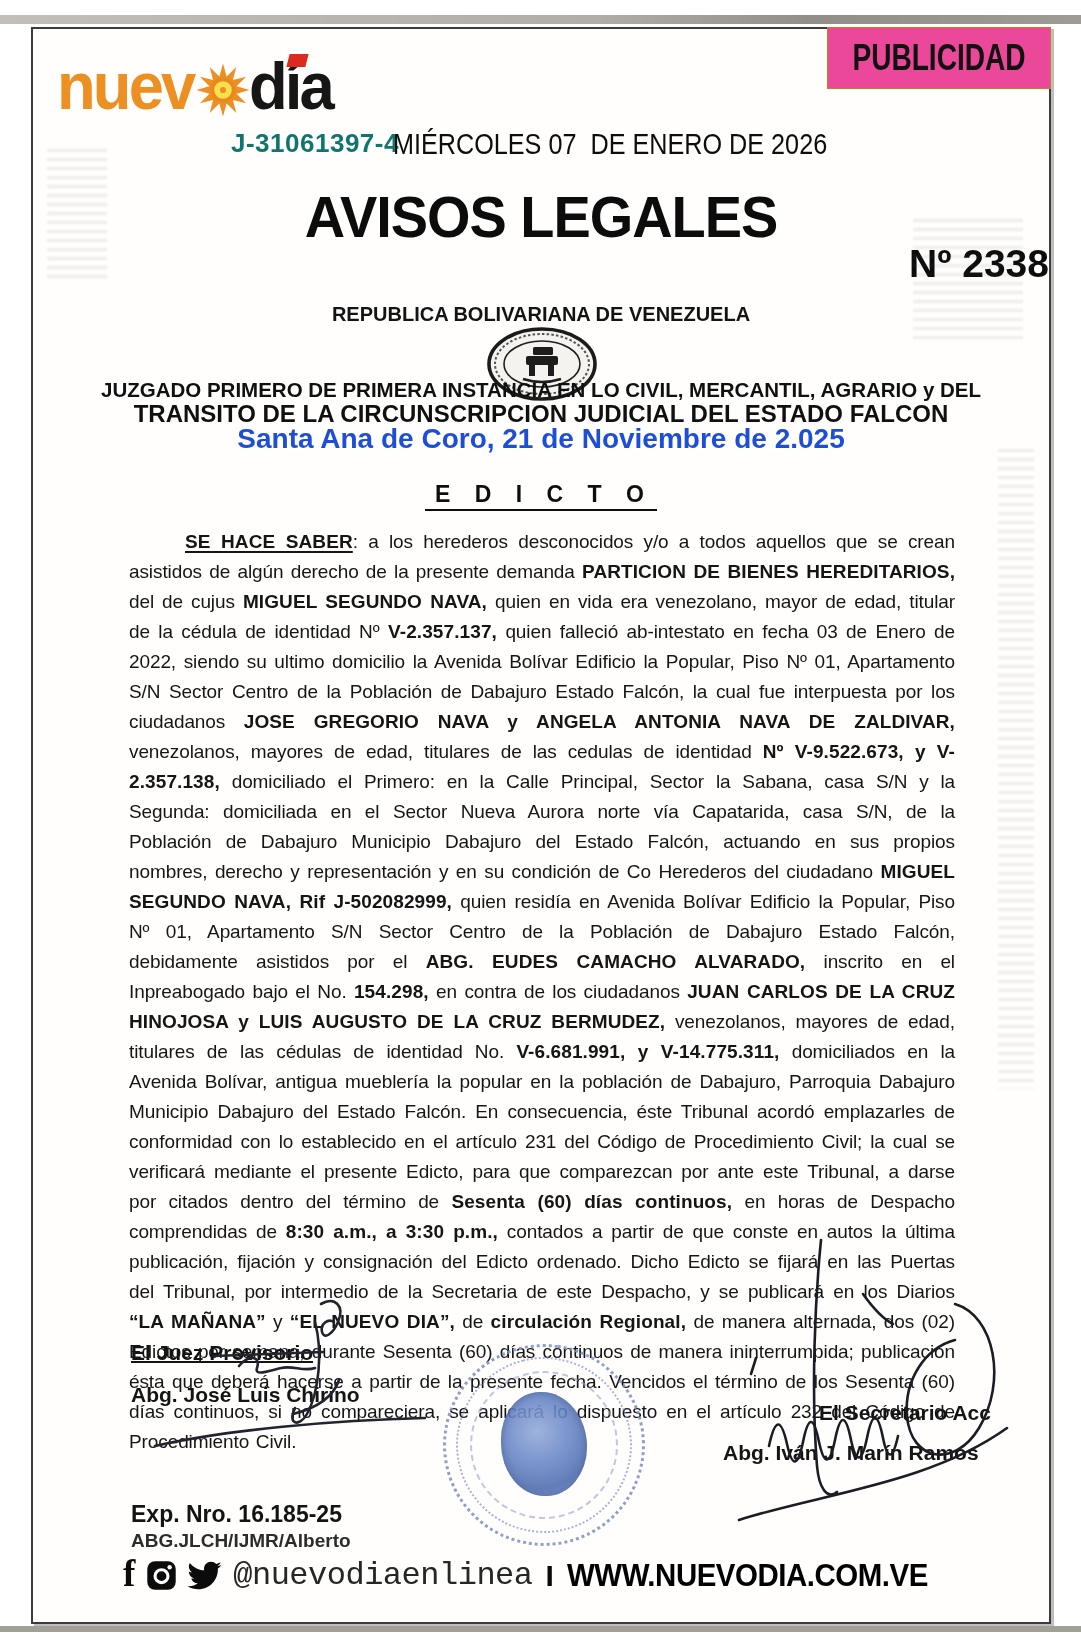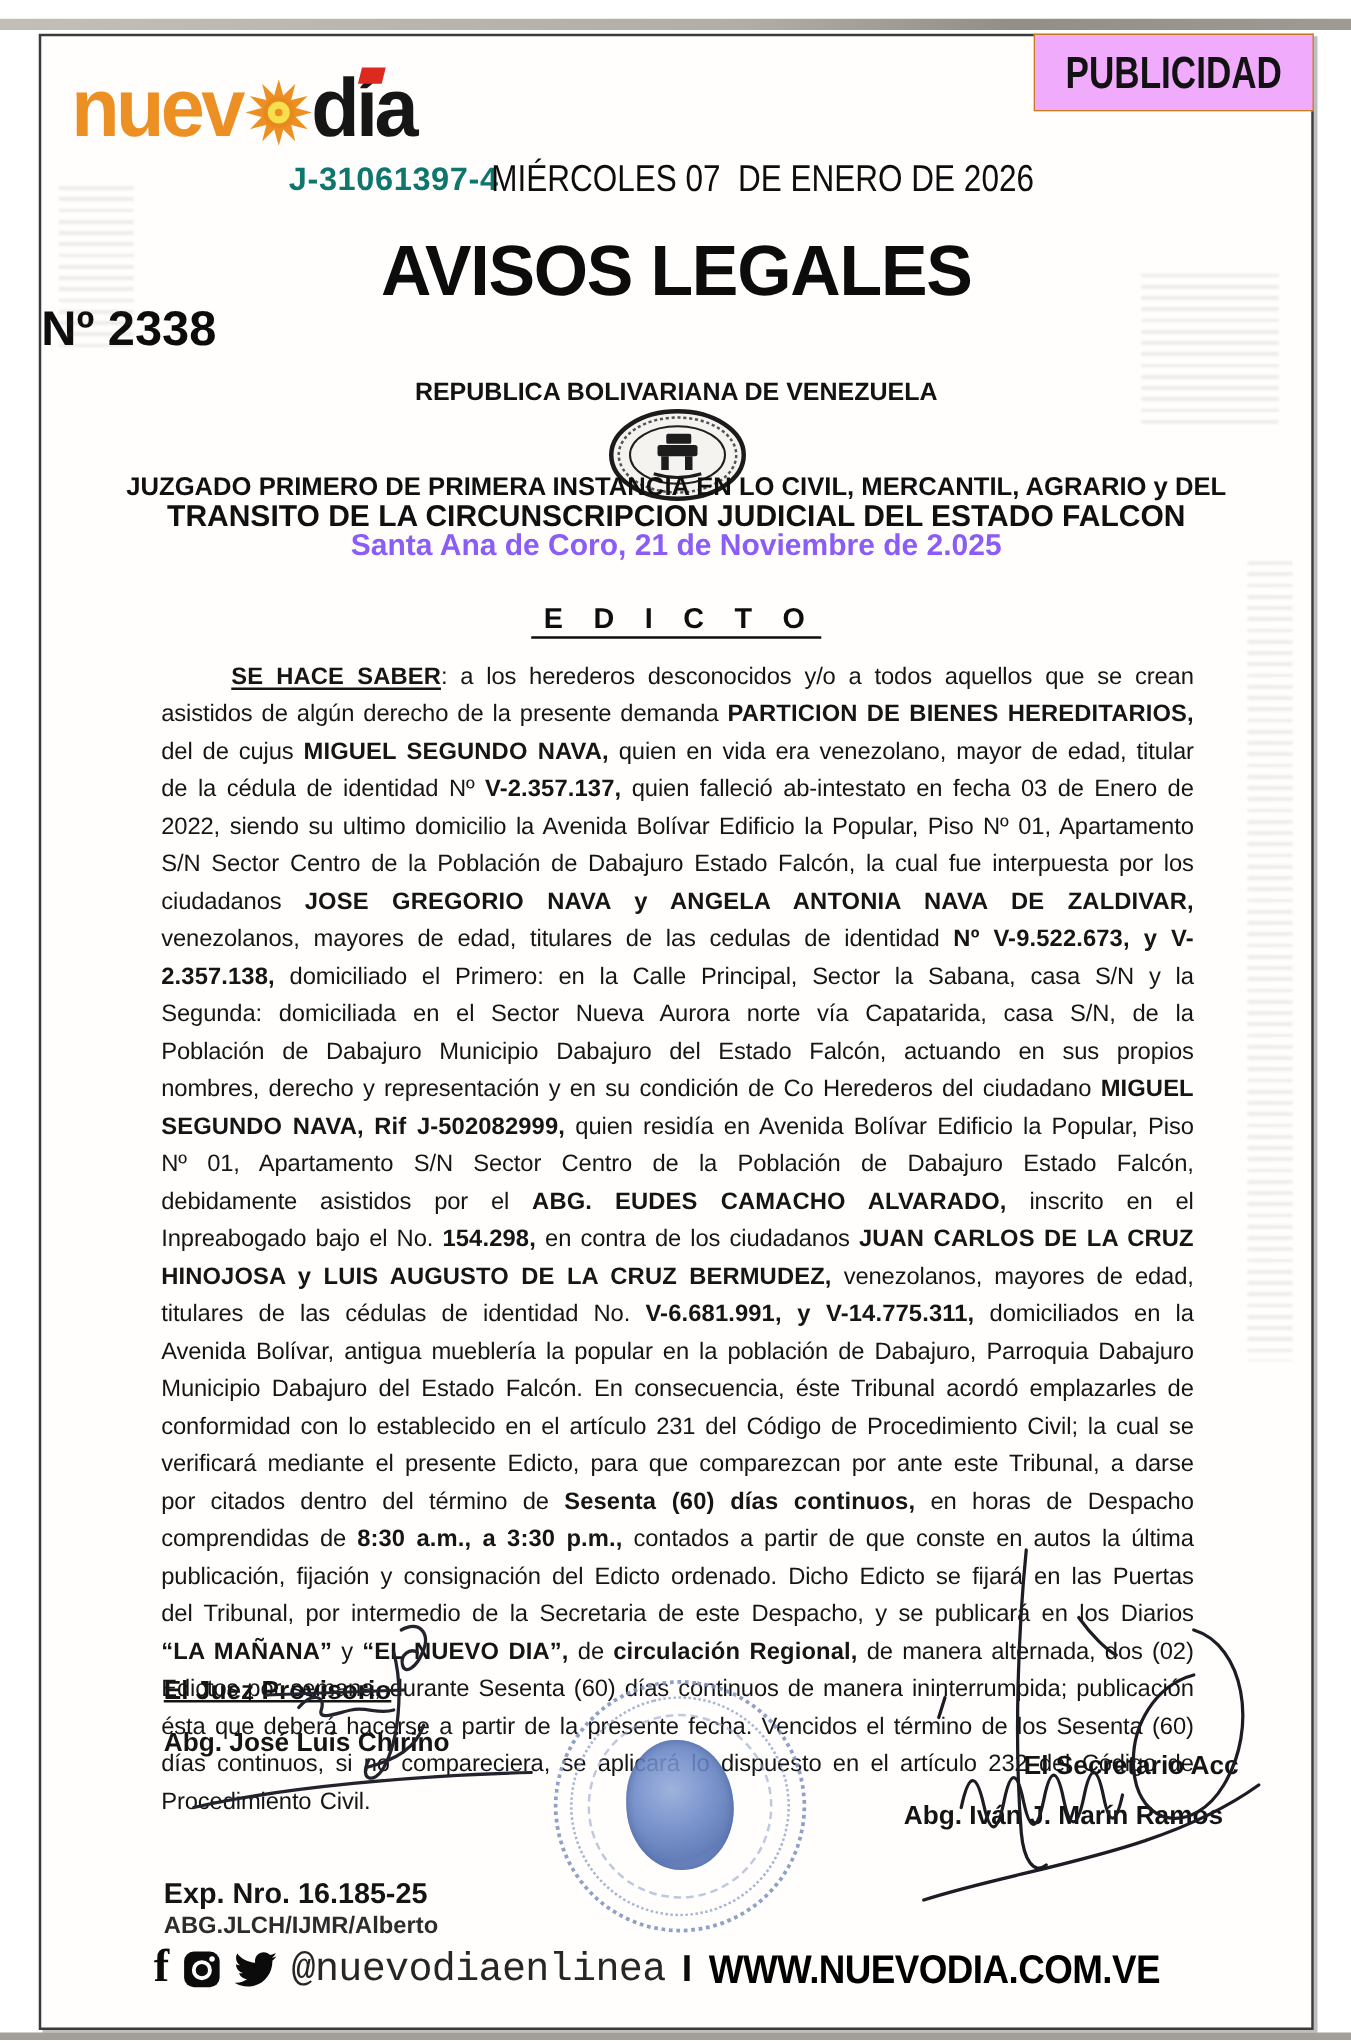--- a/index.html
+++ b/index.html
@@ -15,31 +15,31 @@
 
   
   .logo{left:24px;top:16px;height:74px;display:flex;align-items:flex-end;line-height:1;white-space:nowrap;}
   .logo-nuev{font-size:66px;font-weight:800;color:#ED9023;letter-spacing:-3px;transform:scaleX(.96);transform-origin:left bottom;}
   .sun{width:56px;height:56px;margin:0 -2px 1px -4px;}
   .logo-dia-wrap{position:relative;display:inline-block;}
   .logo-dia{font-size:66px;font-weight:800;color:#161616;letter-spacing:-3px;display:inline-block;transform:scaleX(.96);transform-origin:left bottom;}
   .red-tick{position:absolute;left:39px;top:1px;width:19px;height:13px;background:#DD2A1F;transform:skewX(-14deg);}
   .rif{left:198px;top:99px;font-size:26px;font-weight:700;color:#0f766e;letter-spacing:.5px;}
   .dateline{left:360px;top:98px;font-size:30px;font-weight:400;color:#0d0d0d;transform:scaleX(.84);transform-origin:left top;white-space:pre;}
-  .pub-badge{right:-2px;top:-2px;width:222px;height:60px;background:#f0abfc;border:1px solid #c97a23;display:flex;align-items:center;justify-content:center;}
+  .pub-badge{right:-2px;top:-2px;width:222px;height:60px;background:#ec4899;border:1px solid #c97a23;display:flex;align-items:center;justify-content:center;}
   .pub-badge span{font-size:36px;font-weight:800;color:#121212;transform:scaleX(.78);letter-spacing:0;}
 
   
   .h-title{left:0;top:155px;width:100%;text-align:center;font-size:57px;font-weight:800;color:#0c0c0c;letter-spacing:-1px;transform:scaleX(.98);}
-  .h-num{left:0;top:213px;width:100%;text-align:left;font-size:39px;font-weight:800;color:#0c0c0c;}
+  .h-num{left:0;top:213px;width:100%;text-align:right;font-size:39px;font-weight:800;color:#0c0c0c;}
   .h-republic{left:0;top:274px;width:100%;text-align:center;font-size:20px;font-weight:700;color:#131313;}
   .court-seal{left:452px;top:296px;width:114px;height:78px;z-index:1;}
   .h-court1{left:0;top:349px;width:100%;text-align:center;font-size:20.5px;font-weight:700;color:#101010;z-index:2;}
   .h-court2{left:0;top:371px;width:100%;text-align:center;font-size:24px;font-weight:700;color:#101010;z-index:2;}
-  .h-citydate{left:0;top:394px;width:100%;text-align:center;font-size:24px;font-weight:700;color:#8b5cf6;}
+  .h-citydate{left:0;top:394px;width:100%;text-align:center;font-size:28px;font-weight:700;color:#1d4ed8;}
   .h-years{left:0;top:417px;width:100%;text-align:center;font-size:20px;font-weight:700;color:#101010;}
   .h-edicto{left:0;top:452px;width:100%;text-align:center;}
   .h-edicto span{display:inline-block;font-size:23px;font-weight:800;color:#0e0e0e;letter-spacing:9px;border-bottom:2.5px solid #0e0e0e;padding:0 4px 1px 10px;}
 
   
   .edict-body{left:96px;top:498px;width:826px;font-size:19px;line-height:30px;color:#151515;text-align:justify;text-indent:56px;letter-spacing:-.1px;word-spacing:1.5px;}
   .edict-body .b{font-weight:700;letter-spacing:.1px;}
   .edict-body .u{text-decoration:underline;text-decoration-thickness:2px;text-underline-offset:3px;}
 
   

